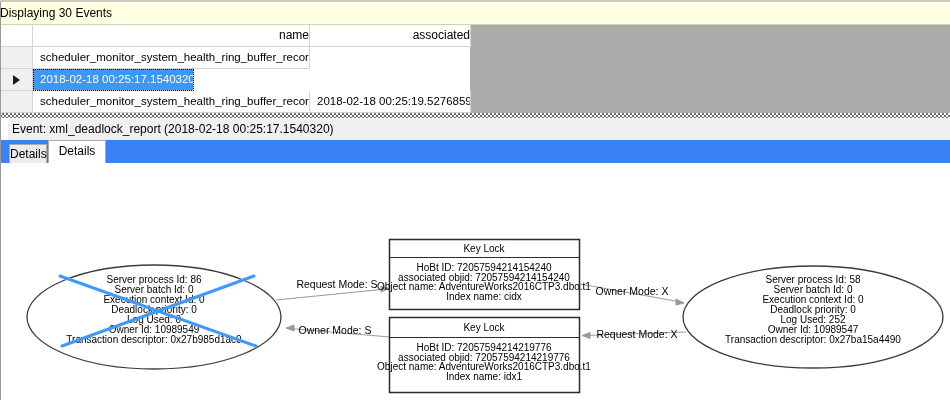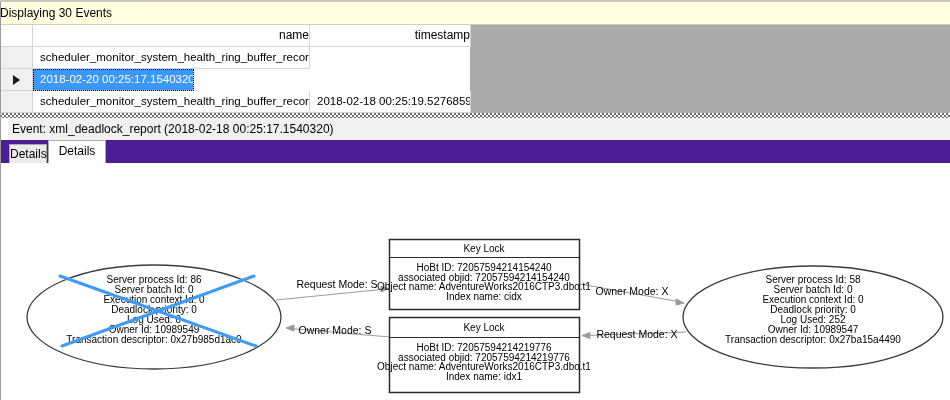--- a/index.html
+++ b/index.html
@@ -34,21 +34,21 @@
   .sel .c-name, .sel .c-ts { background:#3c97f7; color:#fff; }
   .tri { width:0; height:0; border-left:7px solid #1a1a1a; border-top:5px solid transparent; border-bottom:5px solid transparent; }
   .splitter {
     position:absolute; top:113px; left:0; width:100%; height:5px;
     background: conic-gradient(#6e6e6e 25%, #fdfdfd 0 50%, #6e6e6e 0 75%, #fdfdfd 0) 0 0 / 4px 4px;
   }
   .eventbar {
     position:absolute; top:118px; left:8px; width:100%; height:22px;
     background:#f0f0f0; font-size:12px; line-height:22px; padding-left:4px;
   }
-  .tabstrip { position:absolute; top:140px; left:0; width:100%; height:23px; background:#4c1d95; }
+  .tabstrip { position:absolute; top:140px; left:0; width:100%; height:23px; background:#3b82f6; }
   .tab { position:absolute; text-align:center; font-size:12px; border:1px solid #acacac; border-bottom:none; }
   .tab-details  { left:9px;  top:4px; width:38px; height:19px; background:#ececec; line-height:18px; }
   .tab-deadlock { left:48px; top:0;   width:58px; height:23px; background:#ffffff; line-height:21px; z-index:2; }
   .content { position:absolute; top:163px; left:0; width:950px; height:237px; background:#fff; }
   svg text { font-family:"Liberation Sans", sans-serif; }
   .gt  { font-size:10px;  fill:#000; }
   .gtt { font-size:10px;  fill:#000; }
   .el  { font-size:10.5px; fill:#000; }
 </style>
 </head>
@@ -60,34 +60,34 @@
 <div class="infobar">
   <span>Displaying 30 Events</span>
 </div>
 
 <div class="filler"></div>
 
 <div class="gridwrap">
   <div class="grow hdr">
     <div class="cell gutter"></div>
     <div class="cell c-name">name</div>
-    <div class="cell c-ts">timestamp</div>
+    <div class="cell c-ts">associated</div>
   </div>
 
   <div class="grow">
     <div class="cell gutter"></div>
     <div class="cell c-name">scheduler_monitor_system_health_ring_buffer_recorded</div>
   </div>
 
   <div class="grow sel">
     <div class="cell gutter">
       <span class="tri"></span>
     </div>
     <div class="selwrap">
-      <div class="cell c-ts">2018-02-20 00:25:17.1540320</div>
+      <div class="cell c-ts">2018-02-18 00:25:17.1540320</div>
     </div>
   </div>
 
   <div class="grow">
     <div class="cell gutter"></div>
     <div class="cell c-name">scheduler_monitor_system_health_ring_buffer_recorded</div>
     <div class="cell c-ts">2018-02-18 00:25:19.5276859</div>
   </div>
 </div>
 

